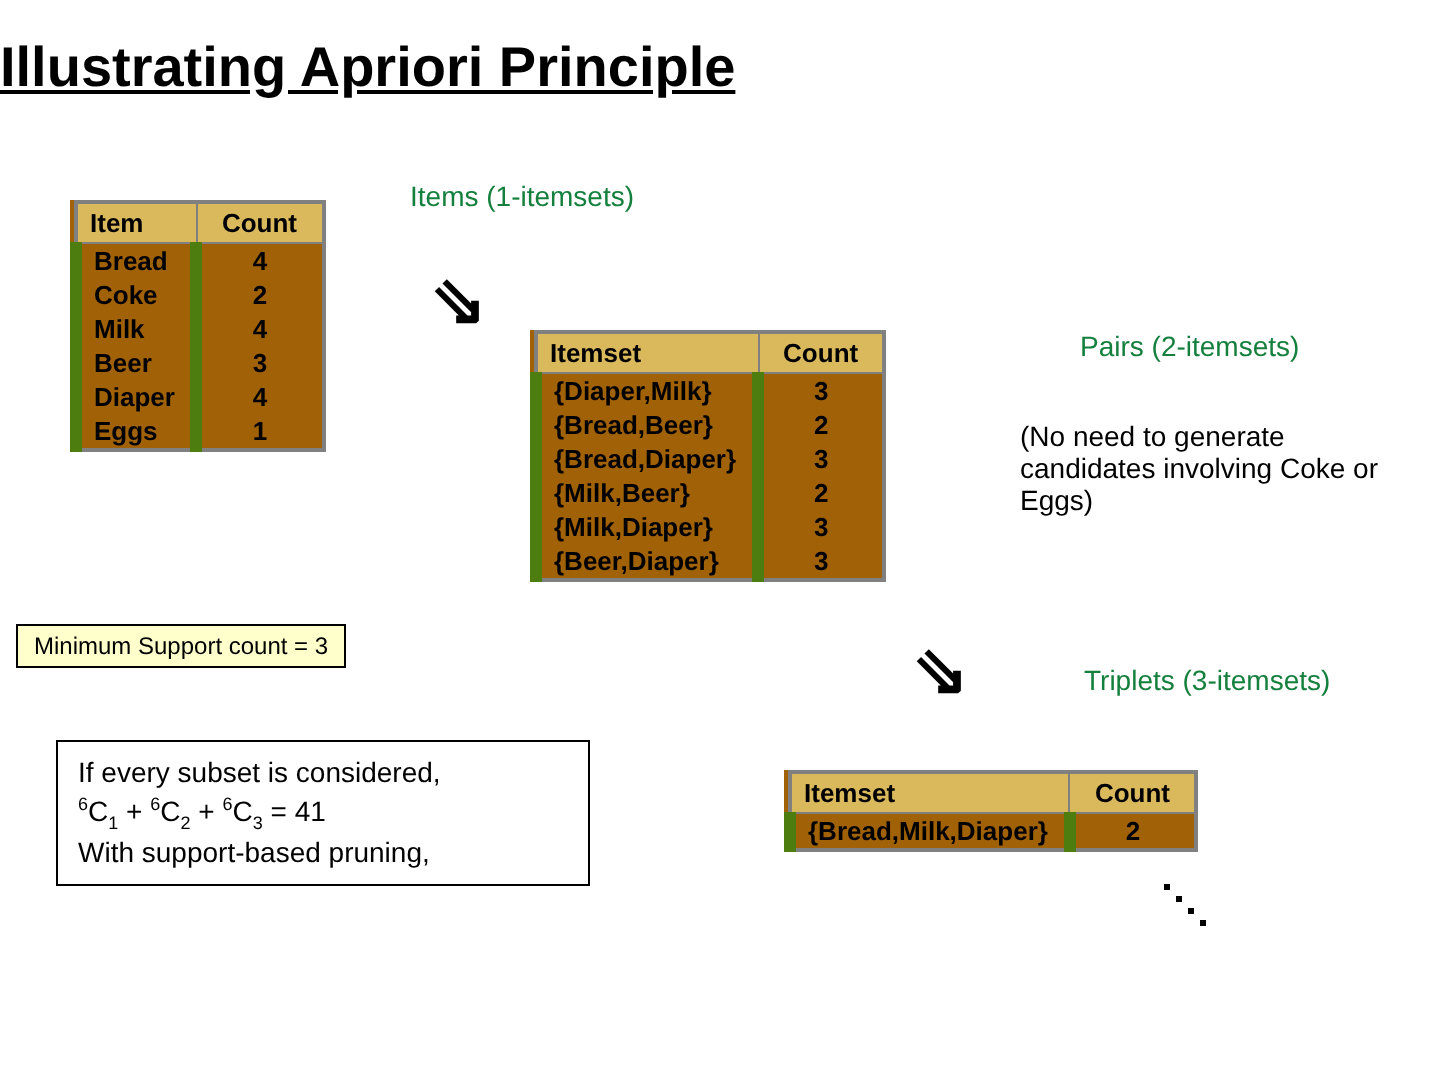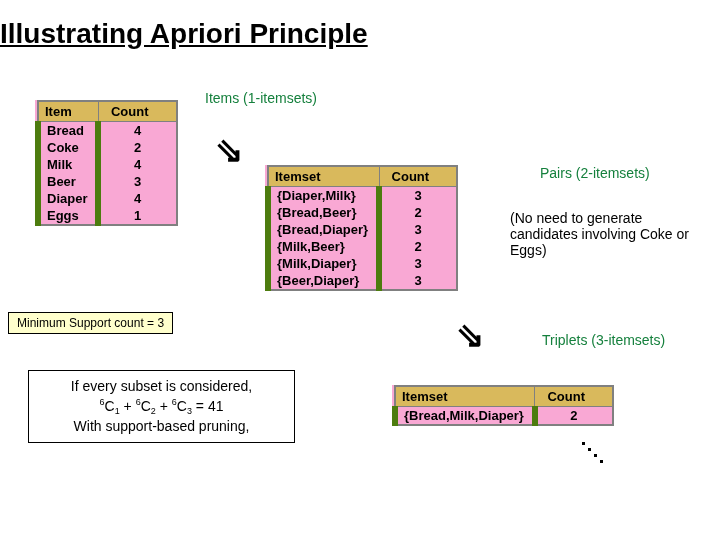--- a/index.html
+++ b/index.html
@@ -26,37 +26,37 @@
     position: absolute;
   }
   .note {
     font-family: Verdana, Geneva, sans-serif;
     font-size: 14px;
     color: #000;
     position: absolute;
   }
   table.data {
     border-collapse: collapse;
-    background: #f9a8d4;
+    background: #a16207;
     font-family: Arial, sans-serif;
     font-size: 13px;
     border: 2px solid #808080;
   }
   table.data th {
     background: #d9b95c;
     color: #000;
     font-weight: bold;
     text-align: left;
     padding: 2px 8px 2px 6px;
     border: 1px solid #808080;
   }
   table.data th.count {
     text-align: center;
     padding-left: 12px;
-    padding-right: 27px;
+    padding-right: 12px;
   }
   table.data td {
     padding: 1px 8px 1px 6px;
     border-left: 6px solid #4d7c0f;
     border-right: 1px solid #808080;
     font-weight: bold;
   }
   table.data td.count {
     text-align: center;
   }
@@ -75,21 +75,21 @@
   }
   .calcbox {
     position: absolute;
     left: 28px;
     top: 370px;
     width: 245px;
     border: 1px solid #000;
     padding: 6px 10px;
     font-family: Verdana, Geneva, sans-serif;
     font-size: 14px;
-    text-align: center;
+    text-align: left;
     line-height: 1.35;
   }
   .calcbox .sup { font-size: 9px; vertical-align: super; }
   .calcbox .sub { font-size: 9px; vertical-align: sub; }
   .arrow {
     position: absolute;
     font-size: 34px;
     color: #000;
     font-weight: bold;
   }

